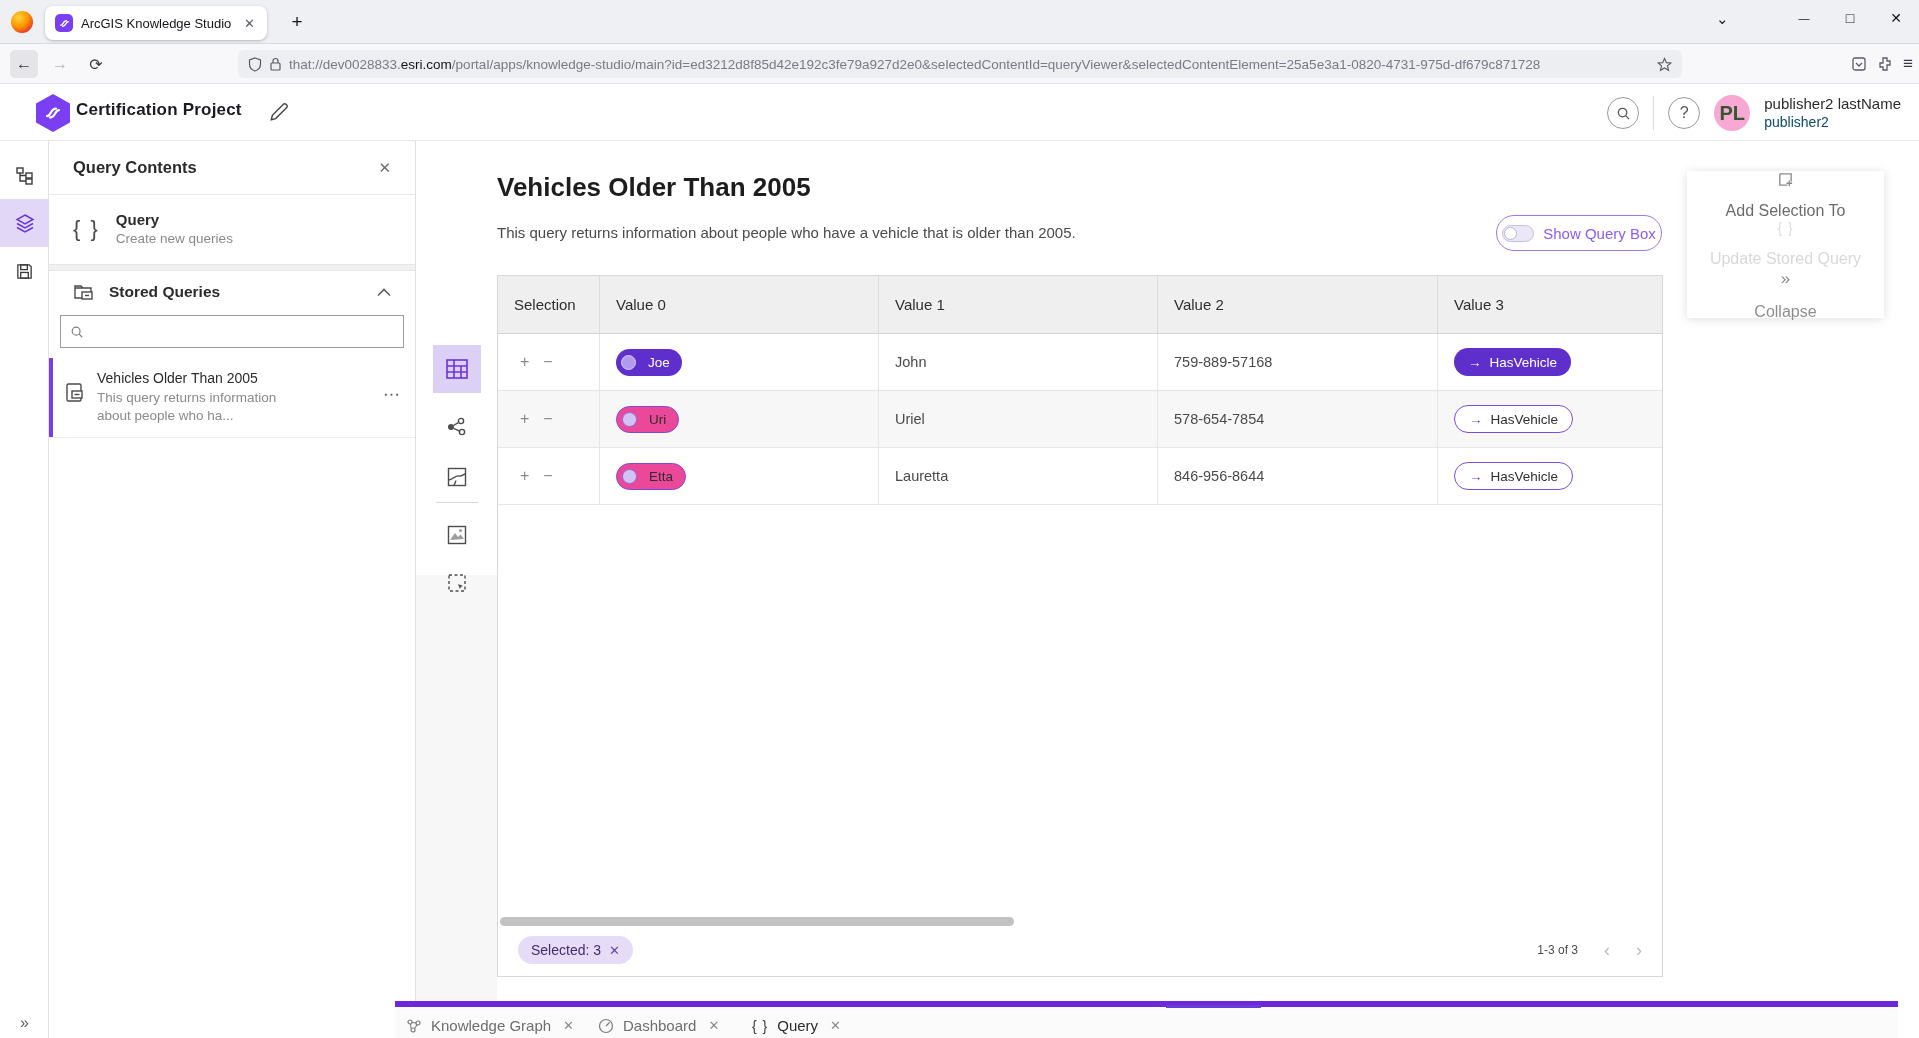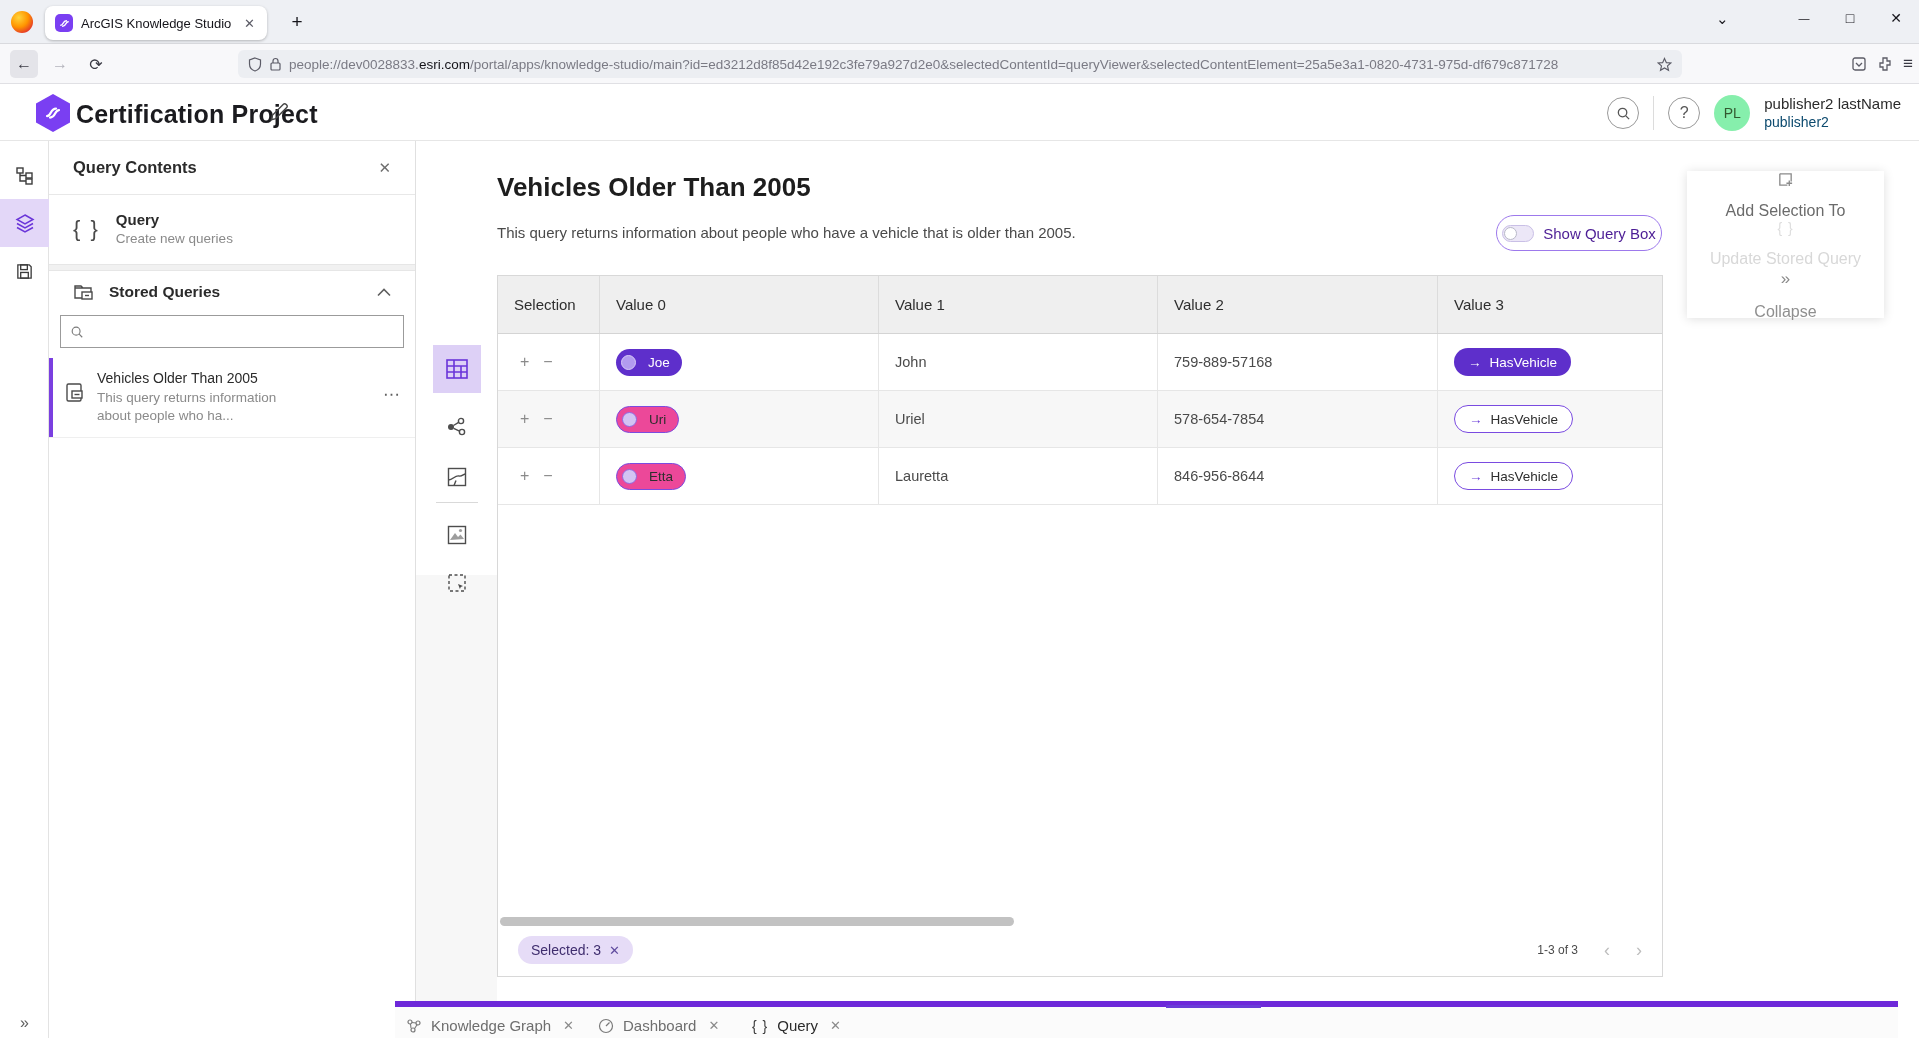--- a/index.html
+++ b/index.html
@@ -28,26 +28,26 @@
             display:flex; align-items:center; padding:0 10px; gap:8px; }
   .url-text { font-size:13.5px; color:#7a7a84; white-space:nowrap; overflow:hidden; flex:1; }
   .url-text b { color:#15141a; font-weight:normal;margin-top:20px; }
   .chromeicon { color:#5b5b66; flex:none; }
   .rightbtns { position:absolute; right:6px; top:6px; display:flex; gap:10px; align-items:center; height:28px; }
 
   
   #appheader { position:absolute; left:0; top:85px; width:1919px; height:56px; background:#fff; border-bottom:1px solid #e6e6e6; }
   .logo-hex { position:absolute; left:36px; top:9px; width:34px; height:38px; background:#7a3ff2;
               clip-path:polygon(50% 0,100% 25%,100% 75%,50% 100%,0 75%,0 25%); display:flex; align-items:center; justify-content:center; }
-  #apptitle { position:absolute; left:76px; top:15px; font-size:25px; font-weight:600; color:#1b1b1f; letter-spacing:.2px; }
+  #apptitle { position:absolute; left:76px; top:15px; font-size:17px; font-weight:600; color:#1b1b1f; letter-spacing:.2px; }
   .pencil-btn { position:absolute; left:268px; top:16px; width:24px; height:24px; color:#444; }
   .hdr-right { position:absolute; right:18px; top:0; height:56px; display:flex; align-items:center; gap:14px; }
   .circle-btn { width:32px; height:32px; border:1px solid #9a9a9a; border-radius:50%; display:flex; align-items:center; justify-content:center; color:#555; font-size:16px; }
   .hdr-divider { width:1px; height:34px; background:#dcdcdc; }
-  .avatar { width:36px; height:36px; border-radius:50%; background:#86efac; color:#33582f; font-size:14px; font-weight:400;
+  .avatar { width:36px; height:36px; border-radius:50%; background:#f9a8d4; color:#33582f; font-size:20px; font-weight:700;
             display:flex; align-items:center; justify-content:center; }
   .username { font-size:15px; color:#2b2b2b; line-height:1.25; }
   .username .sub { font-size:14px; color:#0c4a6e; }
 
   
   #leftrail { position:absolute; left:0; top:141px; width:49px; height:897px; background:#fff; border-right:1px solid #e3e3e3; }
   .rail-item { width:49px; height:48px; display:flex; align-items:center; justify-content:center; color:#3c3c3c; }
   .rail-item.sel { background:#e3d7f8; color:#6a35d9; }
   .rail-expand { position:absolute; left:0; bottom:6px; width:49px; text-align:center; color:#5f5f5f; font-size:16px; }
 
@@ -78,21 +78,21 @@
   .tool-btn.sel { background:#ddd0f6; color:#6a35d9; }
   .tool-div { position:absolute; left:20px; width:42px; height:1px; background:#d9d9d9; }
 
   
   #maintitle { position:absolute; left:497px; top:172px; font-size:26px; font-weight:600; color:#1d1d1d; }
   #maindesc { position:absolute; left:497px; top:224px; font-size:15px; color:#4a4a4a; }
   #toggle { position:absolute; left:1496px; top:215px; width:166px; height:36px; border:1.5px solid #9d79ec; border-radius:19px;
             background:#fff; display:flex; align-items:center; justify-content:center; gap:9px; }
   .switch { width:32px; height:17px; background:#ece7f7; border:1px solid #c9bfe6; border-radius:9px; position:relative; }
   .switch .knob { position:absolute; left:1px; top:1px; width:13px; height:13px; border-radius:50%; background:#fff; border:1px solid #b9b9c9; }
-  #toggle .lbl { font-size:15px; color:#4c1d95; }
+  #toggle .lbl { font-size:15px; color:#8b5cf6; }
 
   
   #card { position:absolute; left:497px; top:275px; width:1166px; height:702px; border:1px solid #d8d8d8; background:#fff; }
   .thead { display:grid; grid-template-columns:102px 279px 279px 280px 1fr; height:58px; background:#efefef; border-bottom:1px solid #d4d4d4; }
   .th { display:flex; align-items:center; padding-left:16px; font-size:15px; color:#2e2e2e; border-right:1px solid #dcdcdc; }
   .th:last-child { border-right:none; }
   .trow { display:grid; grid-template-columns:102px 279px 279px 280px 1fr; height:57px; border-bottom:1px solid #e6e6e6; background:#fff; }
   .trow.alt { background:#f7f7f7; }
   .td { display:flex; align-items:center; padding-left:16px; font-size:14.5px; color:#4a4a4a; border-right:1px solid #e6e6e6; }
   .td:last-child { border-right:none; }
@@ -163,21 +163,21 @@
       <svg width="14" height="15" viewBox="0 0 14 15">
           <path d="M7 1 L12.5 3 V7 C12.5 10.5 10 13 7 14 C4 13 1.5 10.5 1.5 7 V3 Z" fill="none" stroke="#5b5b66" stroke-width="1.2"></path>
         </svg>
     </span>
     <span class="chromeicon">
       <svg width="11" height="14" viewBox="0 0 11 14">
           <rect x="1" y="6" width="9" height="7" rx="1" fill="none" stroke="#5b5b66" stroke-width="1.2"></rect>
           <path d="M3 6 V4 a2.5 2.5 0 0 1 5 0 V6" fill="none" stroke="#5b5b66" stroke-width="1.2"></path>
         </svg>
     </span>
-    <span class="url-text"><span>people://dev0028833.</span><b>esri.com</b><span>/portal/apps/knowledge-studio/main?id=ed3212d8f85d42e192c3fe79a927d2e0&amp;selectedContentId=queryViewer&amp;selectedContentElement=25a5e3a1-0820-4731-975d-df679c871728</span></span>
+    <span class="url-text"><span>that://dev0028833.</span><b>esri.com</b><span>/portal/apps/knowledge-studio/main?id=ed3212d8f85d42e192c3fe79a927d2e0&amp;selectedContentId=queryViewer&amp;selectedContentElement=25a5e3a1-0820-4731-975d-df679c871728</span></span>
     <span class="chromeicon">
       <svg width="15" height="15" viewBox="0 0 16 16">
           <path d="M8 1.5 L10 6 L14.8 6.4 L11.2 9.5 L12.3 14.2 L8 11.7 L3.7 14.2 L4.8 9.5 L1.2 6.4 L6 6 Z" fill="none" stroke="#5b5b66" stroke-width="1.2"></path>
         </svg>
     </span>
   </div>
   <div class="rightbtns">
     <span class="chromeicon">
       <svg width="16" height="16" viewBox="0 0 16 16">
           <rect x="2" y="2" width="12" height="12" rx="2" fill="none" stroke="#5b5b66" stroke-width="1.3"></rect>

